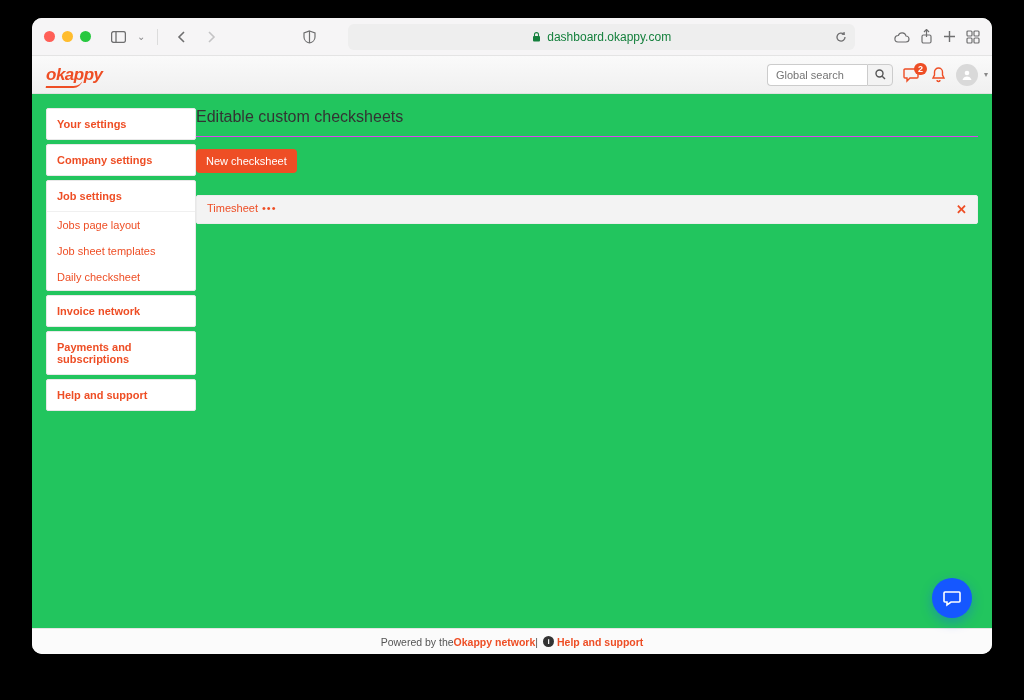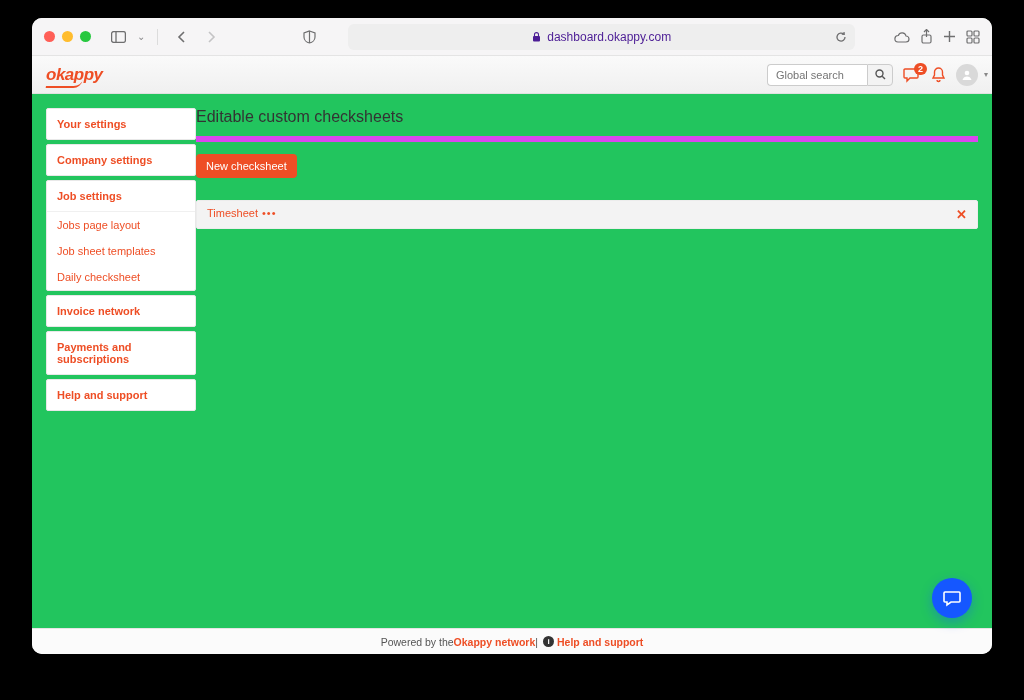--- a/index.html
+++ b/index.html
@@ -4,21 +4,21 @@
 <style>
   * { box-sizing: border-box; margin: 0; padding: 0; font-family: -apple-system, BlinkMacSystemFont, "Segoe UI", Helvetica, Arial, sans-serif; }
   body { background: #000; display: flex; align-items: flex-start; justify-content: center; }
   .window { width: 960px; height: 636px; background: #f7f7f7; border-radius: 10px; margin-top: 18px; box-shadow: 0 20px 60px rgba(0,0,0,.5); overflow: hidden; display: flex; flex-direction: column; position: relative;}
   .titlebar { height: 38px; background: #f6f5f6; border-bottom: 1px solid #e4e4e4; display: flex; align-items: center; padding: 0 12px; gap: 8px; }
   .traffic { display: flex; gap: 7px; margin-right: 8px;}
   .dot { width: 11px; height: 11px; border-radius: 50%; }
   .dot.red { background:#ff5f57; } .dot.yellow{background:#ffbd2e;} .dot.green{background:#28c840;}
   .tb-btn { width:22px; height:22px; display:flex; align-items:center; justify-content:center; color:#6f6f70; border-radius:4px; }
   .tb-sep { width:1px; height:16px; background:#dcdcdc; margin:0 4px;}
-  .addr { flex:1; height:26px; background:#eeeeee; border-radius:6px; display:flex; align-items:center; justify-content:center; gap:6px; color:#4c1d95; font-size:12px; margin:0 30px 0 20px; position:relative;}
+  .addr { flex:1; height:26px; background:#eeeeee; border-radius:6px; display:flex; align-items:center; justify-content:center; gap:6px; color:#15803d; font-size:12px; margin:0 30px 0 20px; position:relative;}
   .addr .lock{font-size:10px;}
   .addr .reload{ position:absolute; right:8px; color:#6f6f70;}
   .tb-right{display:flex; gap:10px; align-items:center; color:#6f6f70;}
   .appbar { height:38px; background:linear-gradient(#fafafa,#f0f0f0); border-bottom:1px solid #e1e1e1; display:flex; align-items:center; padding:0 14px; position:relative;}
   .logo { color:#ee4e25; font-weight:600; font-size:17px; font-style:italic; letter-spacing:-.5px; position:relative;}
   .logo::after{content:''; position:absolute; left:0; bottom:-3px; width:36px; height:6px; border:2px solid #ee4e25; border-top:none; border-left:none; border-right:none; border-radius:0 0 20px 0; transform:skewX(-10deg);}
   .nav { position:absolute; left:50%; transform:translateX(-50%); display:flex; gap:18px; font-size:12px; color:#333;}
   .nav span{cursor:pointer;}
   .app-right{margin-left:auto; display:flex; align-items:center; gap:10px;}
   .search-wrap{display:flex;}
@@ -32,21 +32,21 @@
 
   .body { flex:1; display:flex; padding:14px 14px 0 14px; background:#22c55e; overflow:hidden;}
   .sidebar{width:150px; flex-shrink:0;}
   .side-group{border:1px solid #e8e8e8; background:#fff; margin-bottom:4px; border-radius:2px;}
   .side-head{color:#ee4e25; font-weight:700; font-size:11px; padding:9px 10px; cursor:pointer;}
   .side-sub{font-size:11px; padding:7px 10px; color:#ee4e25; cursor:pointer;}
   .side-sub.active{background:#ee4e25; color:#fff;}
   .side-group.open .side-head{border-bottom:1px solid #f0f0f0;}
 
   .main{flex:1; min-width:0;}
-  .page-title{font-size:16px; color:#333; font-weight:400; padding-bottom:10px; border-bottom:6px solid #d946ef;}
+  .page-title{font-size:16px; color:#333; font-weight:400; padding-bottom:10px; border-bottom:1px solid #d946ef;}
   .btn-primary{display:inline-block; margin-top:12px; background:#ee4e25; color:#fff; font-size:11px; padding:6px 10px; border-radius:4px; cursor:pointer; border:none;}
   .sheet-list{margin-top:22px;}
   .sheet-row{background:#f3f3f3; border:1px solid #ececec; padding:6px 10px; display:flex; align-items:flex-start; font-size:11px; color:#ee4e25; border-radius:2px;}
   .sheet-row .dots{margin-left:4px; letter-spacing:1px;}
   .sheet-row .del{margin-left:auto; color:#ee4e25; font-weight:700; font-size:13px; cursor:pointer;}
 
   .footer{height:26px; border-top:1px solid #e5e5e5; background:#fbfbfb; font-size:10.5px; color:#555; display:flex; align-items:center; padding:0 14px;justify-content:center;}
   .footer a{color:#ee4e25; text-decoration:none; font-weight:600;}
   .footer .info{display:inline-flex; width:11px; height:11px; border-radius:50%; background:#333; color:#fff; align-items:center; justify-content:center; font-size:8px; font-weight:700; margin:0 3px 0 5px;}
 

